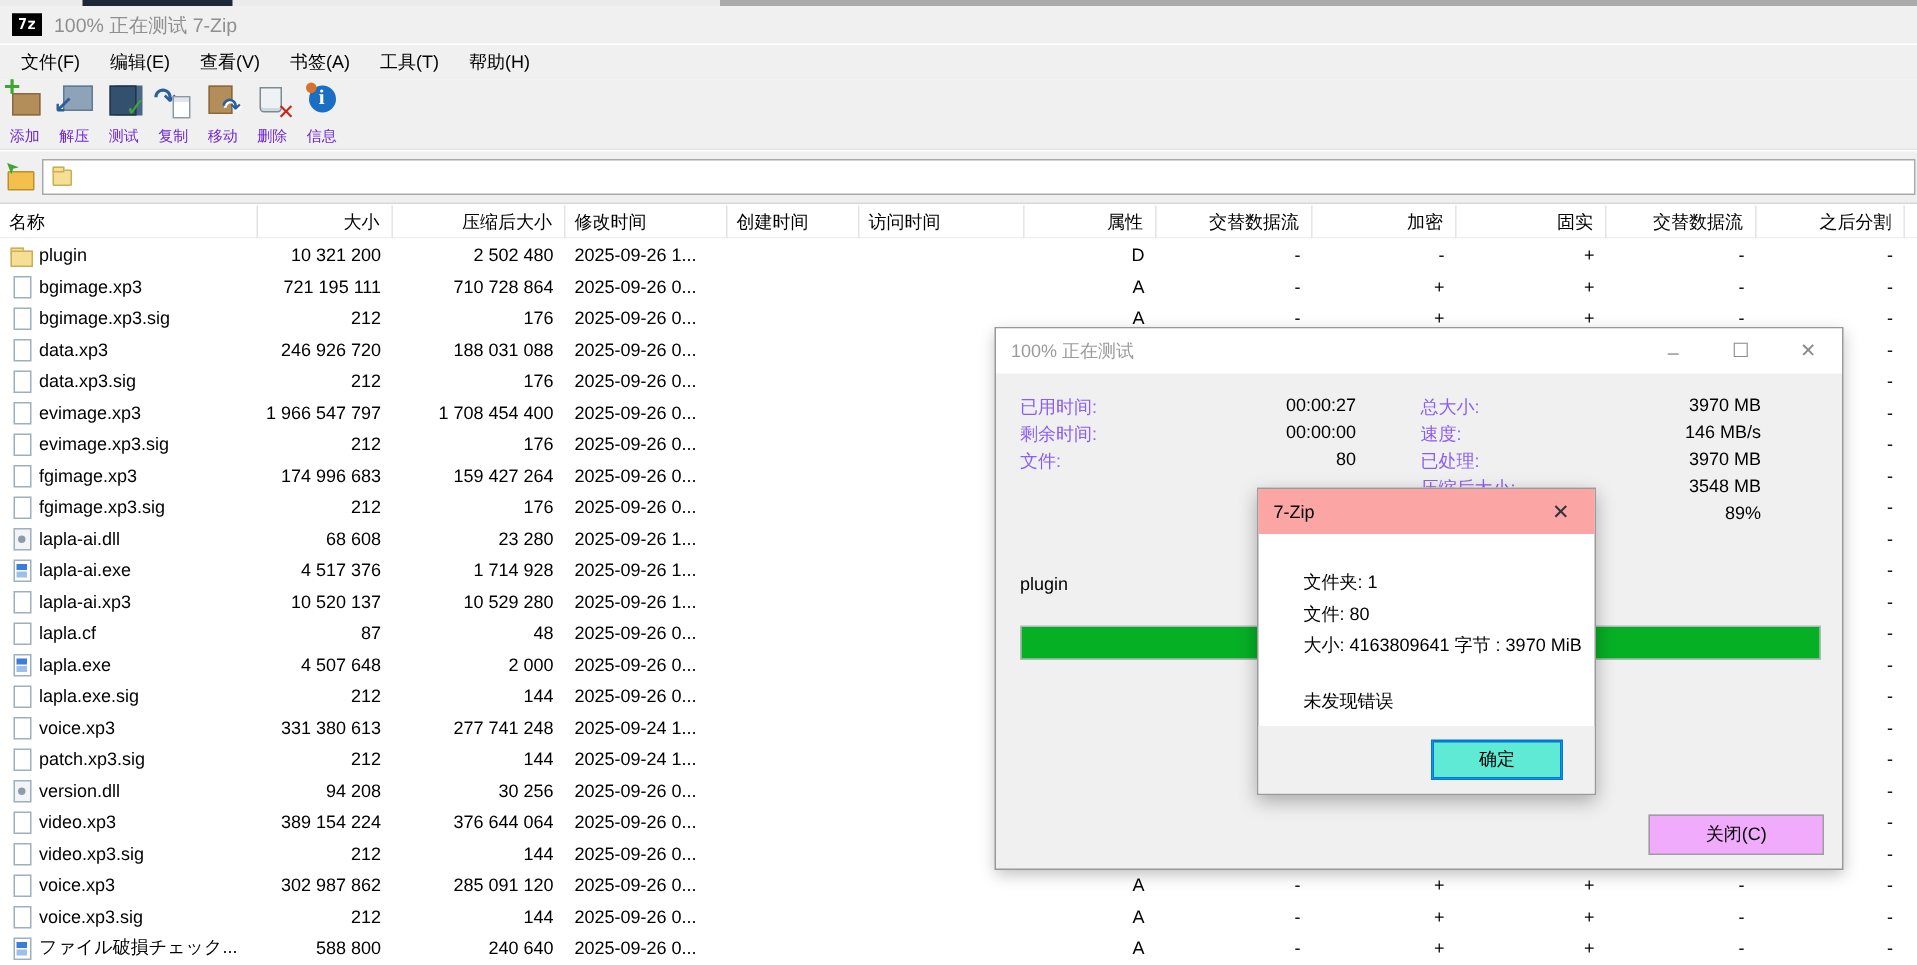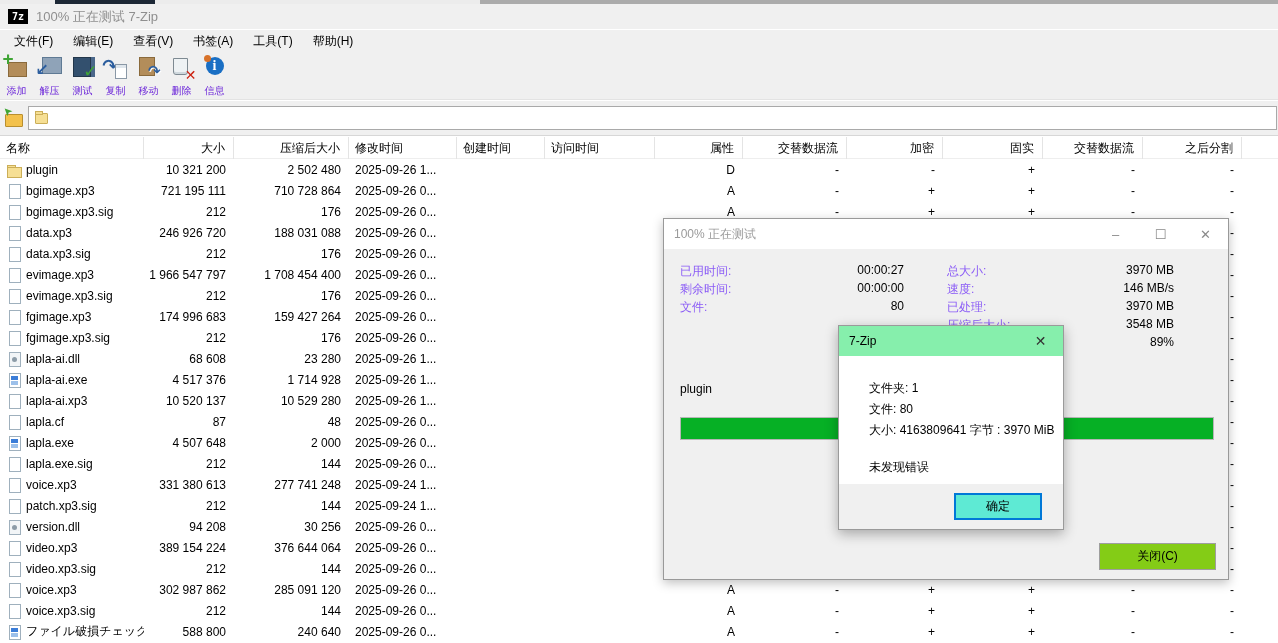--- a/index.html
+++ b/index.html
@@ -53,21 +53,21 @@
   .address-text { font-size:12px; color:#000; white-space:nowrap; }
 
   
   .table-header { position:absolute; left:0; top:137px; width:1278px; height:22px; background:#fff; display:flex; border-bottom:1px solid #eee; }
   .hcell { height:22px; display:flex; align-items:center; border-right:1px solid #e4e4e4; padding:0 8px 0 6px; color:#000; overflow:hidden; white-space:nowrap; }
   .hcell.right { justify-content:flex-end; }
   .file-list { position:absolute; left:0; top:159px; width:1278px; height:484px; background:#fff; overflow:hidden; }
   .frow { display:flex; height:21px; align-items:center; }
   .cell { height:21px; display:flex; align-items:center; padding:0 8px 0 6px; white-space:nowrap; overflow:hidden; color:#000; }
   .cell.right { justify-content:flex-end; }
-  .c0{width:144px;} .c1{width:90px;} .c2{width:115px;} .c3{width:108px; padding-left:6px;}
+  .c0{width:172px;} .c1{width:90px;} .c2{width:115px;} .c3{width:108px; padding-left:6px;}
   .c4{width:88px;} .c5{width:110px;} .c6{width:88px;} .c7{width:104px;}
   .c8{width:96px;} .c9{width:100px;} .c10{width:100px;} .c11{width:99px;}
 
   .fi { width:16px; height:16px; position:relative; margin-right:4px; flex:none; }
   .fi-folder::before { content:""; position:absolute; left:1px; top:3px; width:7px; height:3px; background:#f6df94; border:1px solid #cbae58; }
   .fi-folder::after { content:""; position:absolute; left:1px; top:5px; width:13px; height:9px; background:#f6df94; border:1px solid #cbae58; }
   .fi-file::after { content:""; position:absolute; left:3px; top:1px; width:10px; height:13px; background:#fff; border:1px solid #9fb0bd; }
   .fi-dll::after { content:""; position:absolute; left:3px; top:1px; width:10px; height:13px; background:#f2f5f7; border:1px solid #9fb0bd; }
   .fi-dll::before { content:""; position:absolute; left:6px; top:6px; width:5px; height:5px; background:#8d9ca8; border-radius:50%; z-index:1; }
   .fi-exe::after { content:""; position:absolute; left:3px; top:1px; width:10px; height:13px; background:#fff; border:1px solid #9fb0bd; }
@@ -79,25 +79,25 @@
   .pd-title { color:#9a9a9a; font-size:12px; }
   .pd-controls { margin-left:auto; display:flex; height:30px; }
   .cap-btn { width:45px; height:30px; display:flex; align-items:center; justify-content:center; color:#8a8a8a; font-size:13px; }
   .pd-stats { position:absolute; left:0; top:30px; width:100%; }
   .stat-row { position:absolute; height:17px; display:flex; }
   .stat-label { color:#8b5cf6; }
   .stat-value { position:absolute; text-align:right; color:#000; }
   .pd-current { position:absolute; left:16px; top:163px; color:#000; }
   .progress-track { position:absolute; left:16px; top:198px; width:534px; height:23px; background:#e6e6e6; border:1px solid #b7b7b7; }
   .progress-fill { height:100%; background:#06b025; }
-  .pd-close-btn { position:absolute; left:435px; top:324px; width:117px; height:27px; background:#84cc16; border:1px solid #9e9e9e; display:flex; align-items:center; justify-content:center; color:#000; cursor:default; }
+  .pd-close-btn { position:absolute; left:435px; top:324px; width:117px; height:27px; background:#f0abfc; border:1px solid #9e9e9e; display:flex; align-items:center; justify-content:center; color:#000; cursor:default; }
 
   
   .result-dialog { position:absolute; left:838px; top:325px; width:226px; height:205px; background:#fff; border:1px solid #9a9a9a; box-shadow:0 4px 12px rgba(0,0,0,0.3); }
-  .rd-titlebar { height:30px; background:#86efac; display:flex; align-items:center; padding-left:10px; }
+  .rd-titlebar { height:30px; background:#fca5a5; display:flex; align-items:center; padding-left:10px; }
   .rd-title { color:#000; font-size:12px; }
   .rd-close { margin-left:auto; width:45px; height:30px; display:flex; align-items:center; justify-content:center; color:#333; font-size:14px; }
   .rd-body { position:absolute; left:30px; top:52px; right:8px; line-height:21px; color:#000; }
   .rd-message { margin-top:16px; }
   .rd-footer { position:absolute; left:0; bottom:0; width:100%; height:45px; background:#f0f0f0; }
   .ok-button { position:absolute; right:22px; top:10px; width:86px; height:25px; background:#5eead4; border:1px solid #0078d7; box-shadow:0 0 0 1px #0078d7; display:flex; align-items:center; justify-content:center; color:#000; cursor:default; }
 </style>
 </head>
 <body>
 

